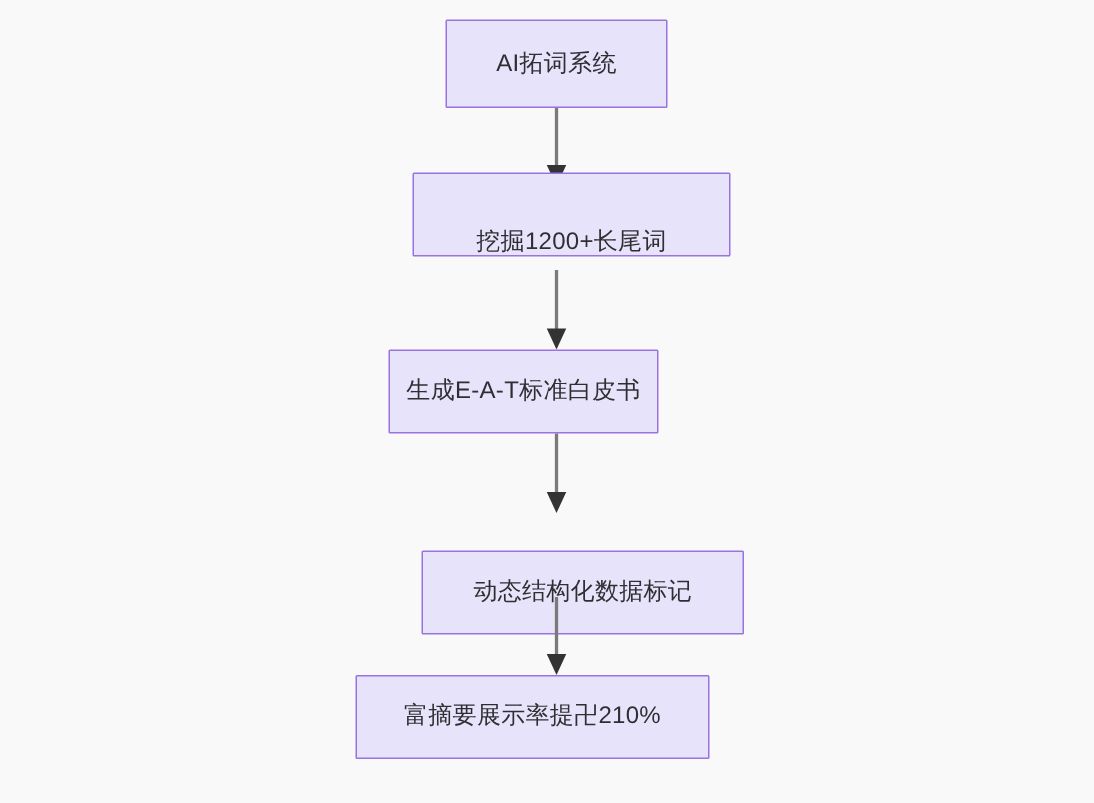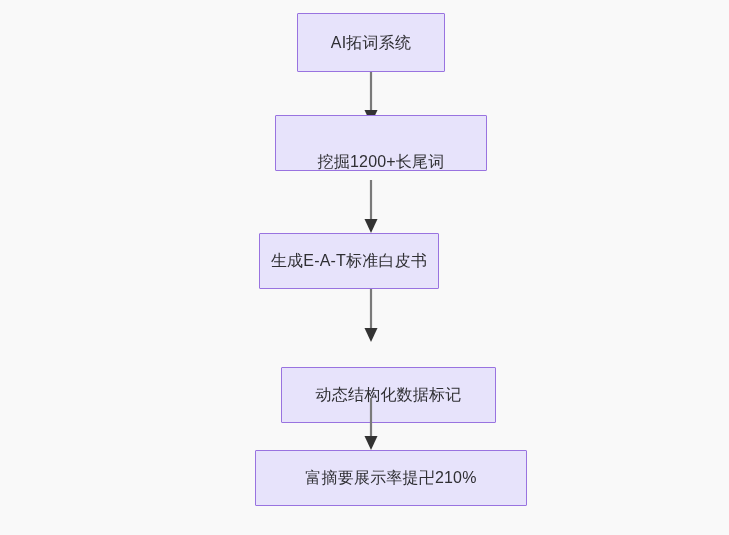--- a/index.html
+++ b/index.html
@@ -93,17 +93,17 @@
     <span class="node-label">动态结构化数据标记</span>
   </div>
 
   <div class="connector" style="left:359px; top:398px; height:52px;">
     <svg width="24" height="52" viewBox="0 0 24 52">
       <line x1="12" y1="0" x2="12" y2="41" stroke="#7a7a7a" stroke-width="2.2"></line>
       <polygon points="12,52 5.5,38 18.5,38" fill="#333333"></polygon>
     </svg>
   </div>
 
-  <div class="node-box" style="left:255px; top:450px; width:272px; height:56px;">
+  <div class="node-box" style="left:237px; top:450px; width:236px; height:56px;">
     <span class="node-label">富摘要展示率提卍210%</span>
   </div>
 
 </div>
 
 </body></html>

